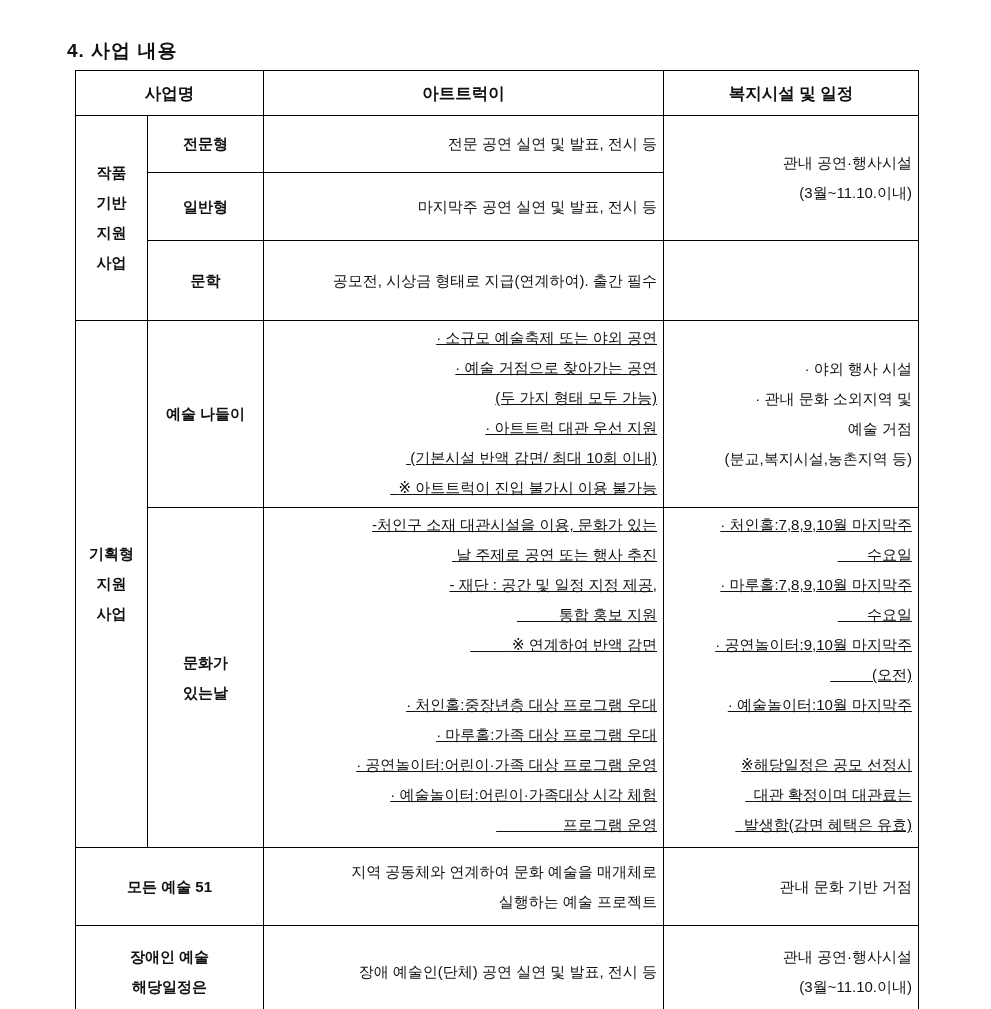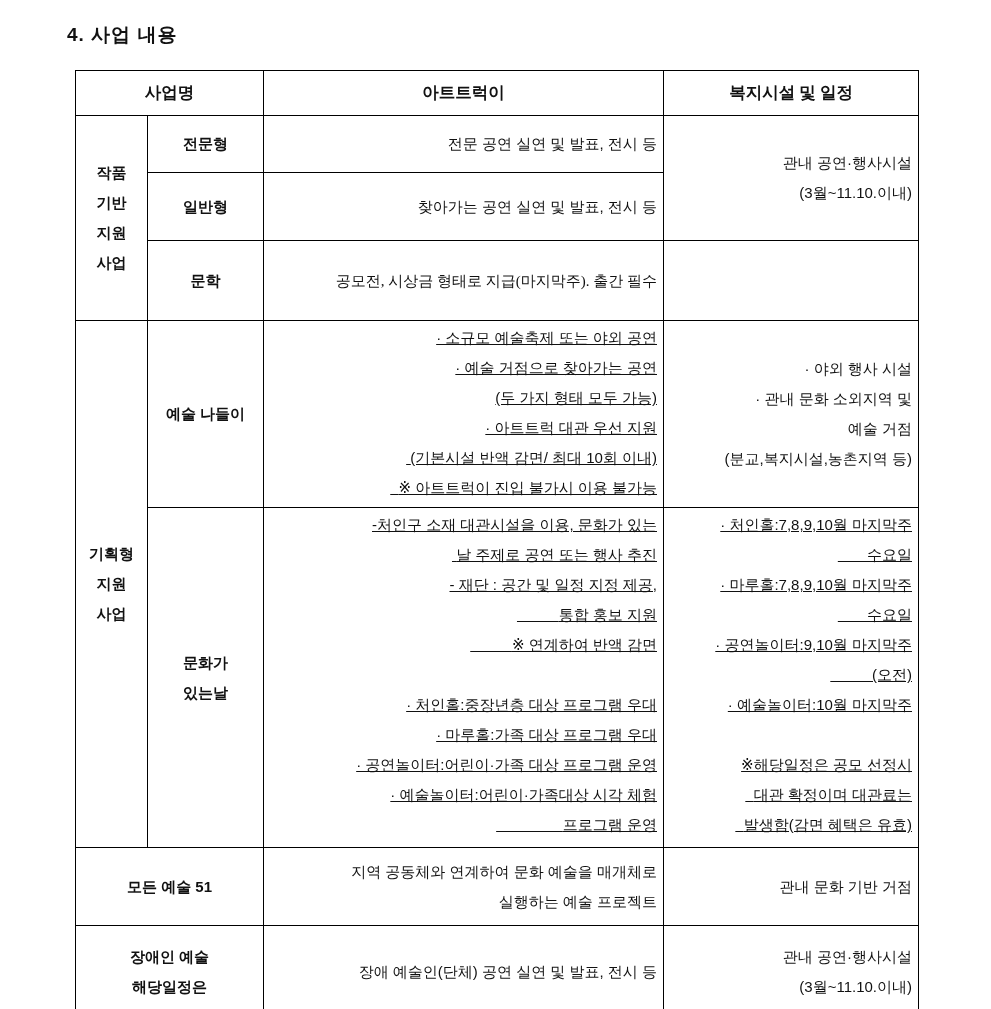--- a/index.html
+++ b/index.html
@@ -5,21 +5,21 @@
   html,body{
     margin:0; padding:0;
     width:991px; height:1009px;
     background:#ffffff;
     color:#111111;
     font-family:"Liberation Sans","DejaVu Sans",sans-serif;
     position:relative;
   }
   .doc-title{
     position:absolute;
-    left:67px; top:22px;
+    left:67px; top:38px;
     font-size:19px;
     font-weight:bold;
     letter-spacing:1px;
   }
   table.biz-table{
     position:absolute;
     left:75px; top:70px;
     width:843px;
     border-collapse:collapse;
     table-layout:fixed;
@@ -36,24 +36,24 @@
     font-size:16.5px;
     font-weight:bold;
     text-align:center;
     vertical-align:middle;
   }
   .cell-center{ text-align:center; vertical-align:middle; }
   .cell-bold{ font-weight:bold; }
   .cell-left{ text-align:right; vertical-align:middle; }
   .cell-top{ vertical-align:top; padding-top:5px;text-decoration:underline; }
   .lines{ white-space:pre-wrap; }
-  .h-head{ height:45px;font-family:Liberation Serif, serif; }
+  .h-head{ height:45px; }
   .h-r1{ height:57px; }
   .h-r2{ height:68px; }
-  .h-r3{ height:80px;font-family:Liberation Serif, serif; }
+  .h-r3{ height:80px; }
   .h-r4{ height:187px; }
   .h-r5{ height:340px; }
   .h-r6{ height:78px; }
   .h-r7{ height:92px; }
 </style>
 </head>
 <body>
 
 <div class="doc-title">4. 사업 내용</div>
 
@@ -77,25 +77,25 @@
 기반
 지원
 사업</td>
     <td class="cell-center cell-bold">전문형</td>
     <td class="cell-left">전문 공연 실연 및 발표, 전시 등</td>
     <td rowspan="2" class="cell-left lines">관내 공연·행사시설
 (3월~11.10.이내)</td>
   </tr>
   <tr class="h-r2">
     <td class="cell-center cell-bold">일반형</td>
-    <td class="cell-left">찾아가는 공연 실연 및 발표, 전시 등</td>
+    <td class="cell-left">마지막주 공연 실연 및 발표, 전시 등</td>
   </tr>
   <tr class="h-r3">
     <td class="cell-center cell-bold">문학</td>
-    <td class="cell-left">공모전, 시상금 형태로 지급(마지막주). 출간 필수</td>
+    <td class="cell-left">공모전, 시상금 형태로 지급(연계하여). 출간 필수</td>
     <td></td>
   </tr>
 
   <tr class="h-r4">
     <td rowspan="2" class="cell-center cell-bold lines">기획형
 지원
 사업</td>
     <td class="cell-center cell-bold">예술 나들이</td>
     <td class="cell-left cell-top lines">· 소규모 예술축제 또는 야외 공연
 · 예술 거점으로 찾아가는 공연

